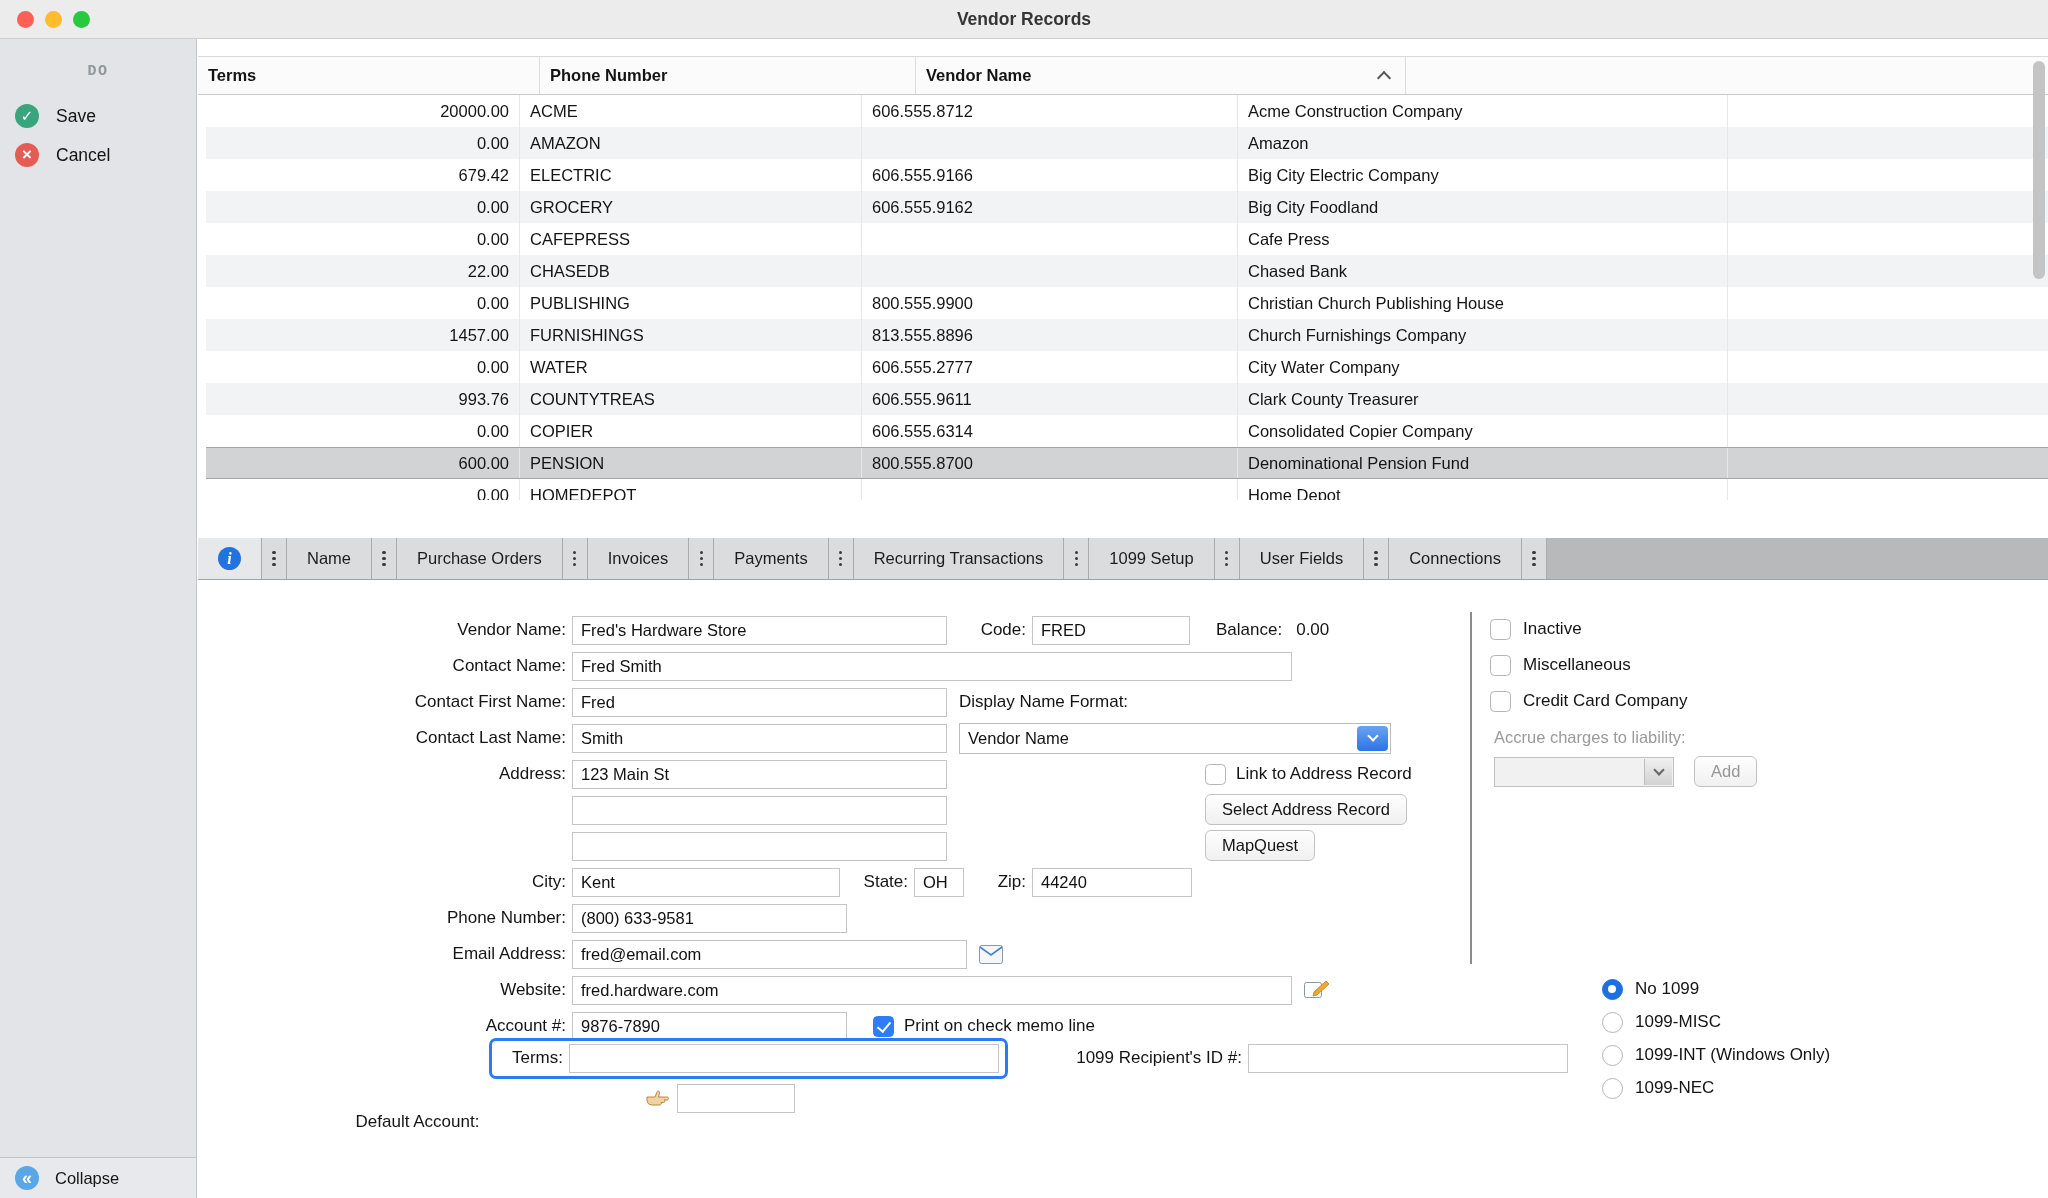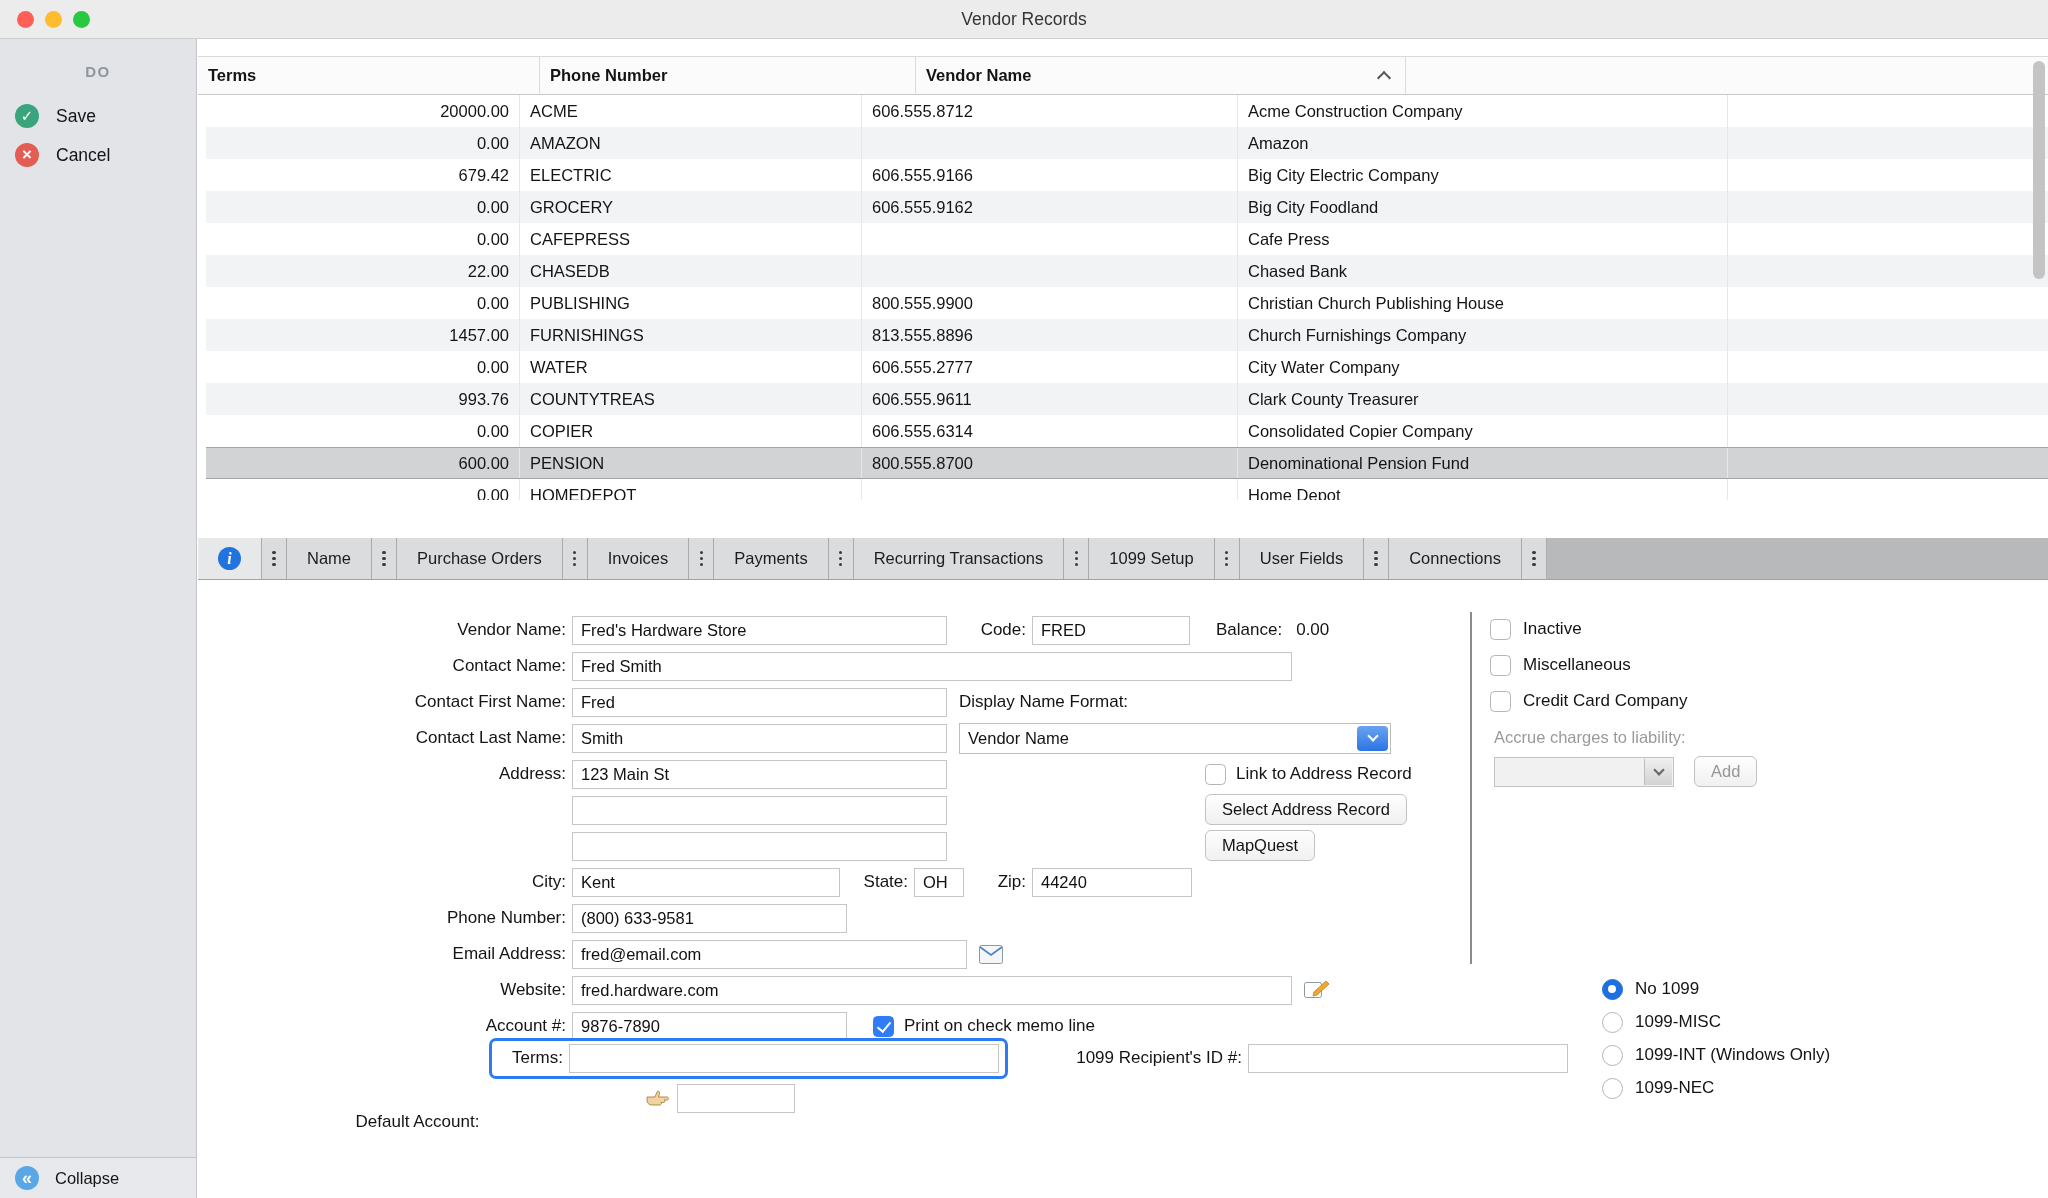--- a/index.html
+++ b/index.html
@@ -2,28 +2,28 @@
 <html><head>
 <meta charset="utf-8">
 <style>
   * { margin:0; padding:0; box-sizing:border-box; }
   html,body { width:2048px; height:1198px; }
   body { font-family:"Liberation Sans","DejaVu Sans",sans-serif; background:#9a9a9a; }
   .window { position:relative; width:2048px; height:1198px; background:#fff; overflow:hidden; color:#141414; font-size:16px; }
 
   
   .titlebar { position:absolute; top:0; left:0; width:100%; height:39px; background:#ECECEC; border-bottom:1px solid #CFCFCF; display:flex; align-items:center; justify-content:center; }
-  .title { font-weight:normal; font-size:17.5px; color:#353535; }
+  .title { font-weight:bold; font-size:17.5px; color:#353535; }
   .traffic { position:absolute; left:17px; top:11px; display:flex; gap:11px; }
   .light { width:17px; height:17px; border-radius:50%; display:inline-block; }
   .light.red { background:#FF5F57; } .light.yellow { background:#FEBC2E; } .light.green { background:#28C840; }
 
   
   .sidebar { position:absolute; left:0; top:39px; width:197px; height:1159px; background:#E2E4E7; border-right:1px solid #C3C5C7; }
-  .sb-header { margin-top:24px; text-align:center; font-size:15px; font-weight:bold; letter-spacing:1.5px; color:#8F969D; }
+  .sb-header { margin-top:24px; text-align:center; font-size:15px; font-weight:bold; letter-spacing:1.5px; color:#8F969D;font-family:Liberation Mono, monospace; }
   .sb-item { display:flex; align-items:center; gap:17px; margin:24px 0 0 15px; font-size:17.5px; cursor:default; }
   .sb-item.second { margin-top:15px; }
   .icon-circle { width:24px; height:24px; border-radius:50%; color:#fff; display:flex; align-items:center; justify-content:center; font-size:15px; font-weight:bold; flex:0 0 auto; }
   .icon-circle.save { background:#3AA47D; }
   .icon-circle.cancel { background:#E35D55; font-size:17px; }
   .icon-circle.collapse-ic { background:#5AA7E8; font-size:18px; }
   .collapse-bar { position:absolute; left:0; bottom:0; width:100%; height:41px; background:#E7E9EC; border-top:1px solid #C3C5C7; display:flex; align-items:center; gap:16px; padding-left:15px; font-size:16.5px; }
 
   
   .main { position:absolute; left:198px; top:39px; width:1850px; height:1159px; background:#fff; }

